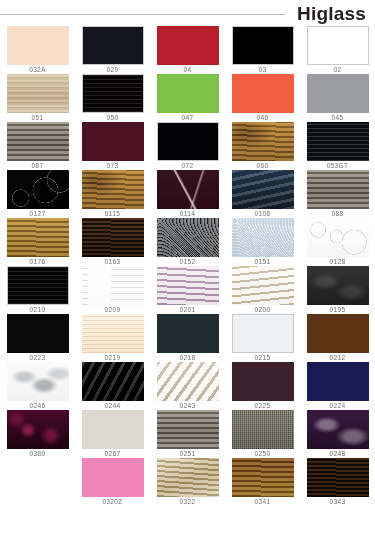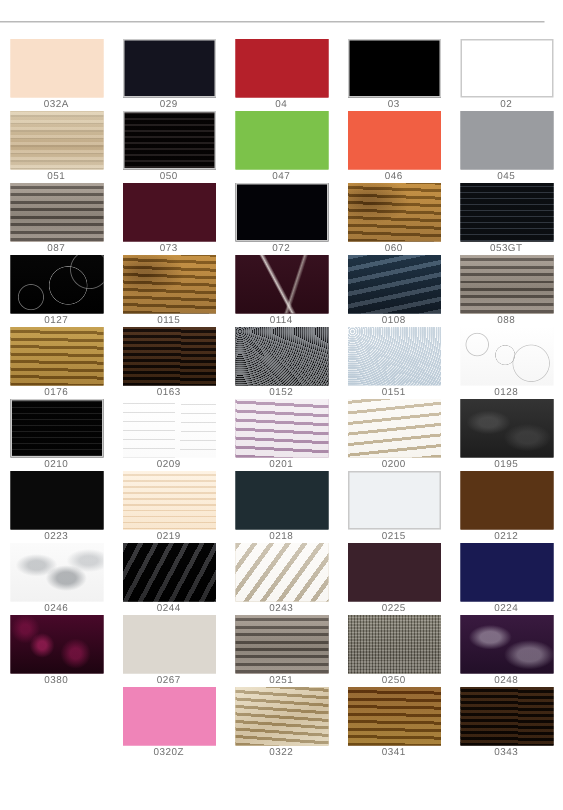--- a/index.html
+++ b/index.html
@@ -45,20 +45,21 @@
     margin-top:.5px;letter-spacing:.3px;
     font-family:"Liberation Sans",sans-serif;
     white-space:nowrap;
   }
 </style>
 </head>
 <body>
 
 <div class="header">
   <div class="rule"></div>
+  <div class="brand">Higlass</div>
 </div>
 
 <div class="grid" id="grid">
     <div class="row">
       <div class="cell">
         <div class="sw" style="background-color: rgb(249, 223, 201); background-image: linear-gradient(rgb(249, 223, 201), rgb(249, 223, 201));"></div>
         <div class="lbl">032A</div>
       </div>
       <div class="cell">
         <div class="sw bordered" style="background-color: rgb(20, 20, 31); background-image: linear-gradient(rgb(20, 20, 31), rgb(20, 20, 31));"></div>

